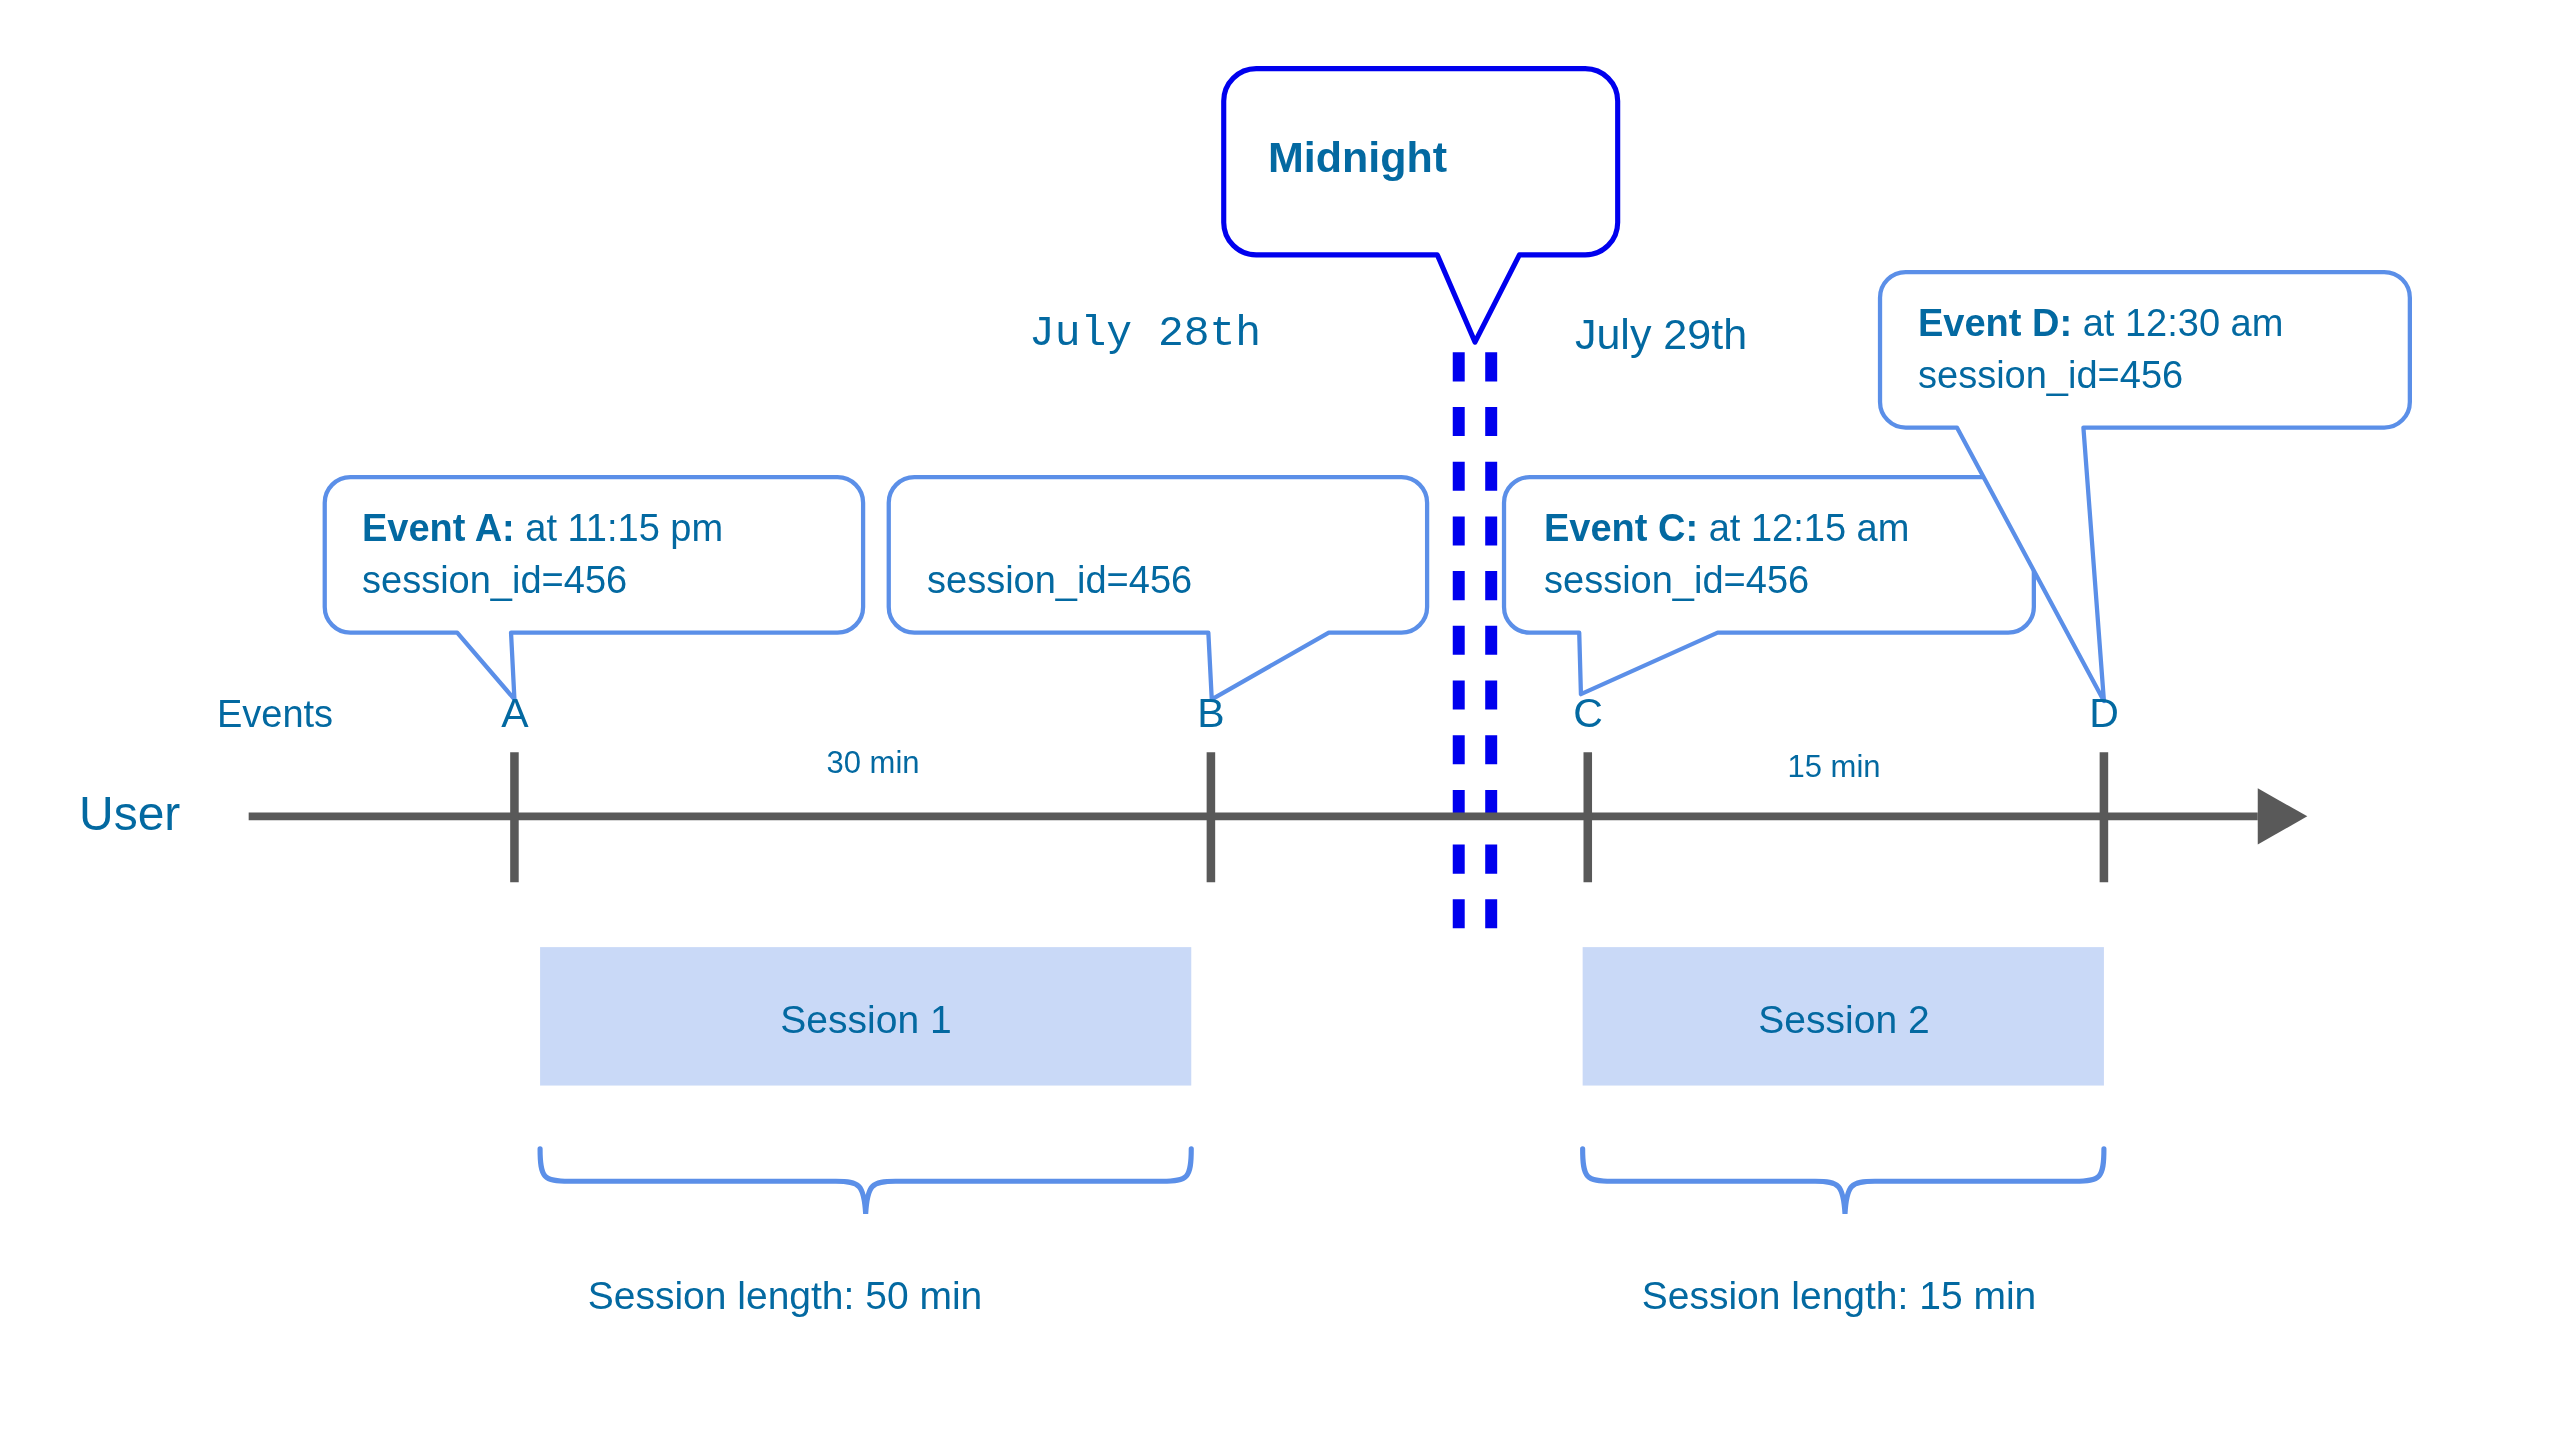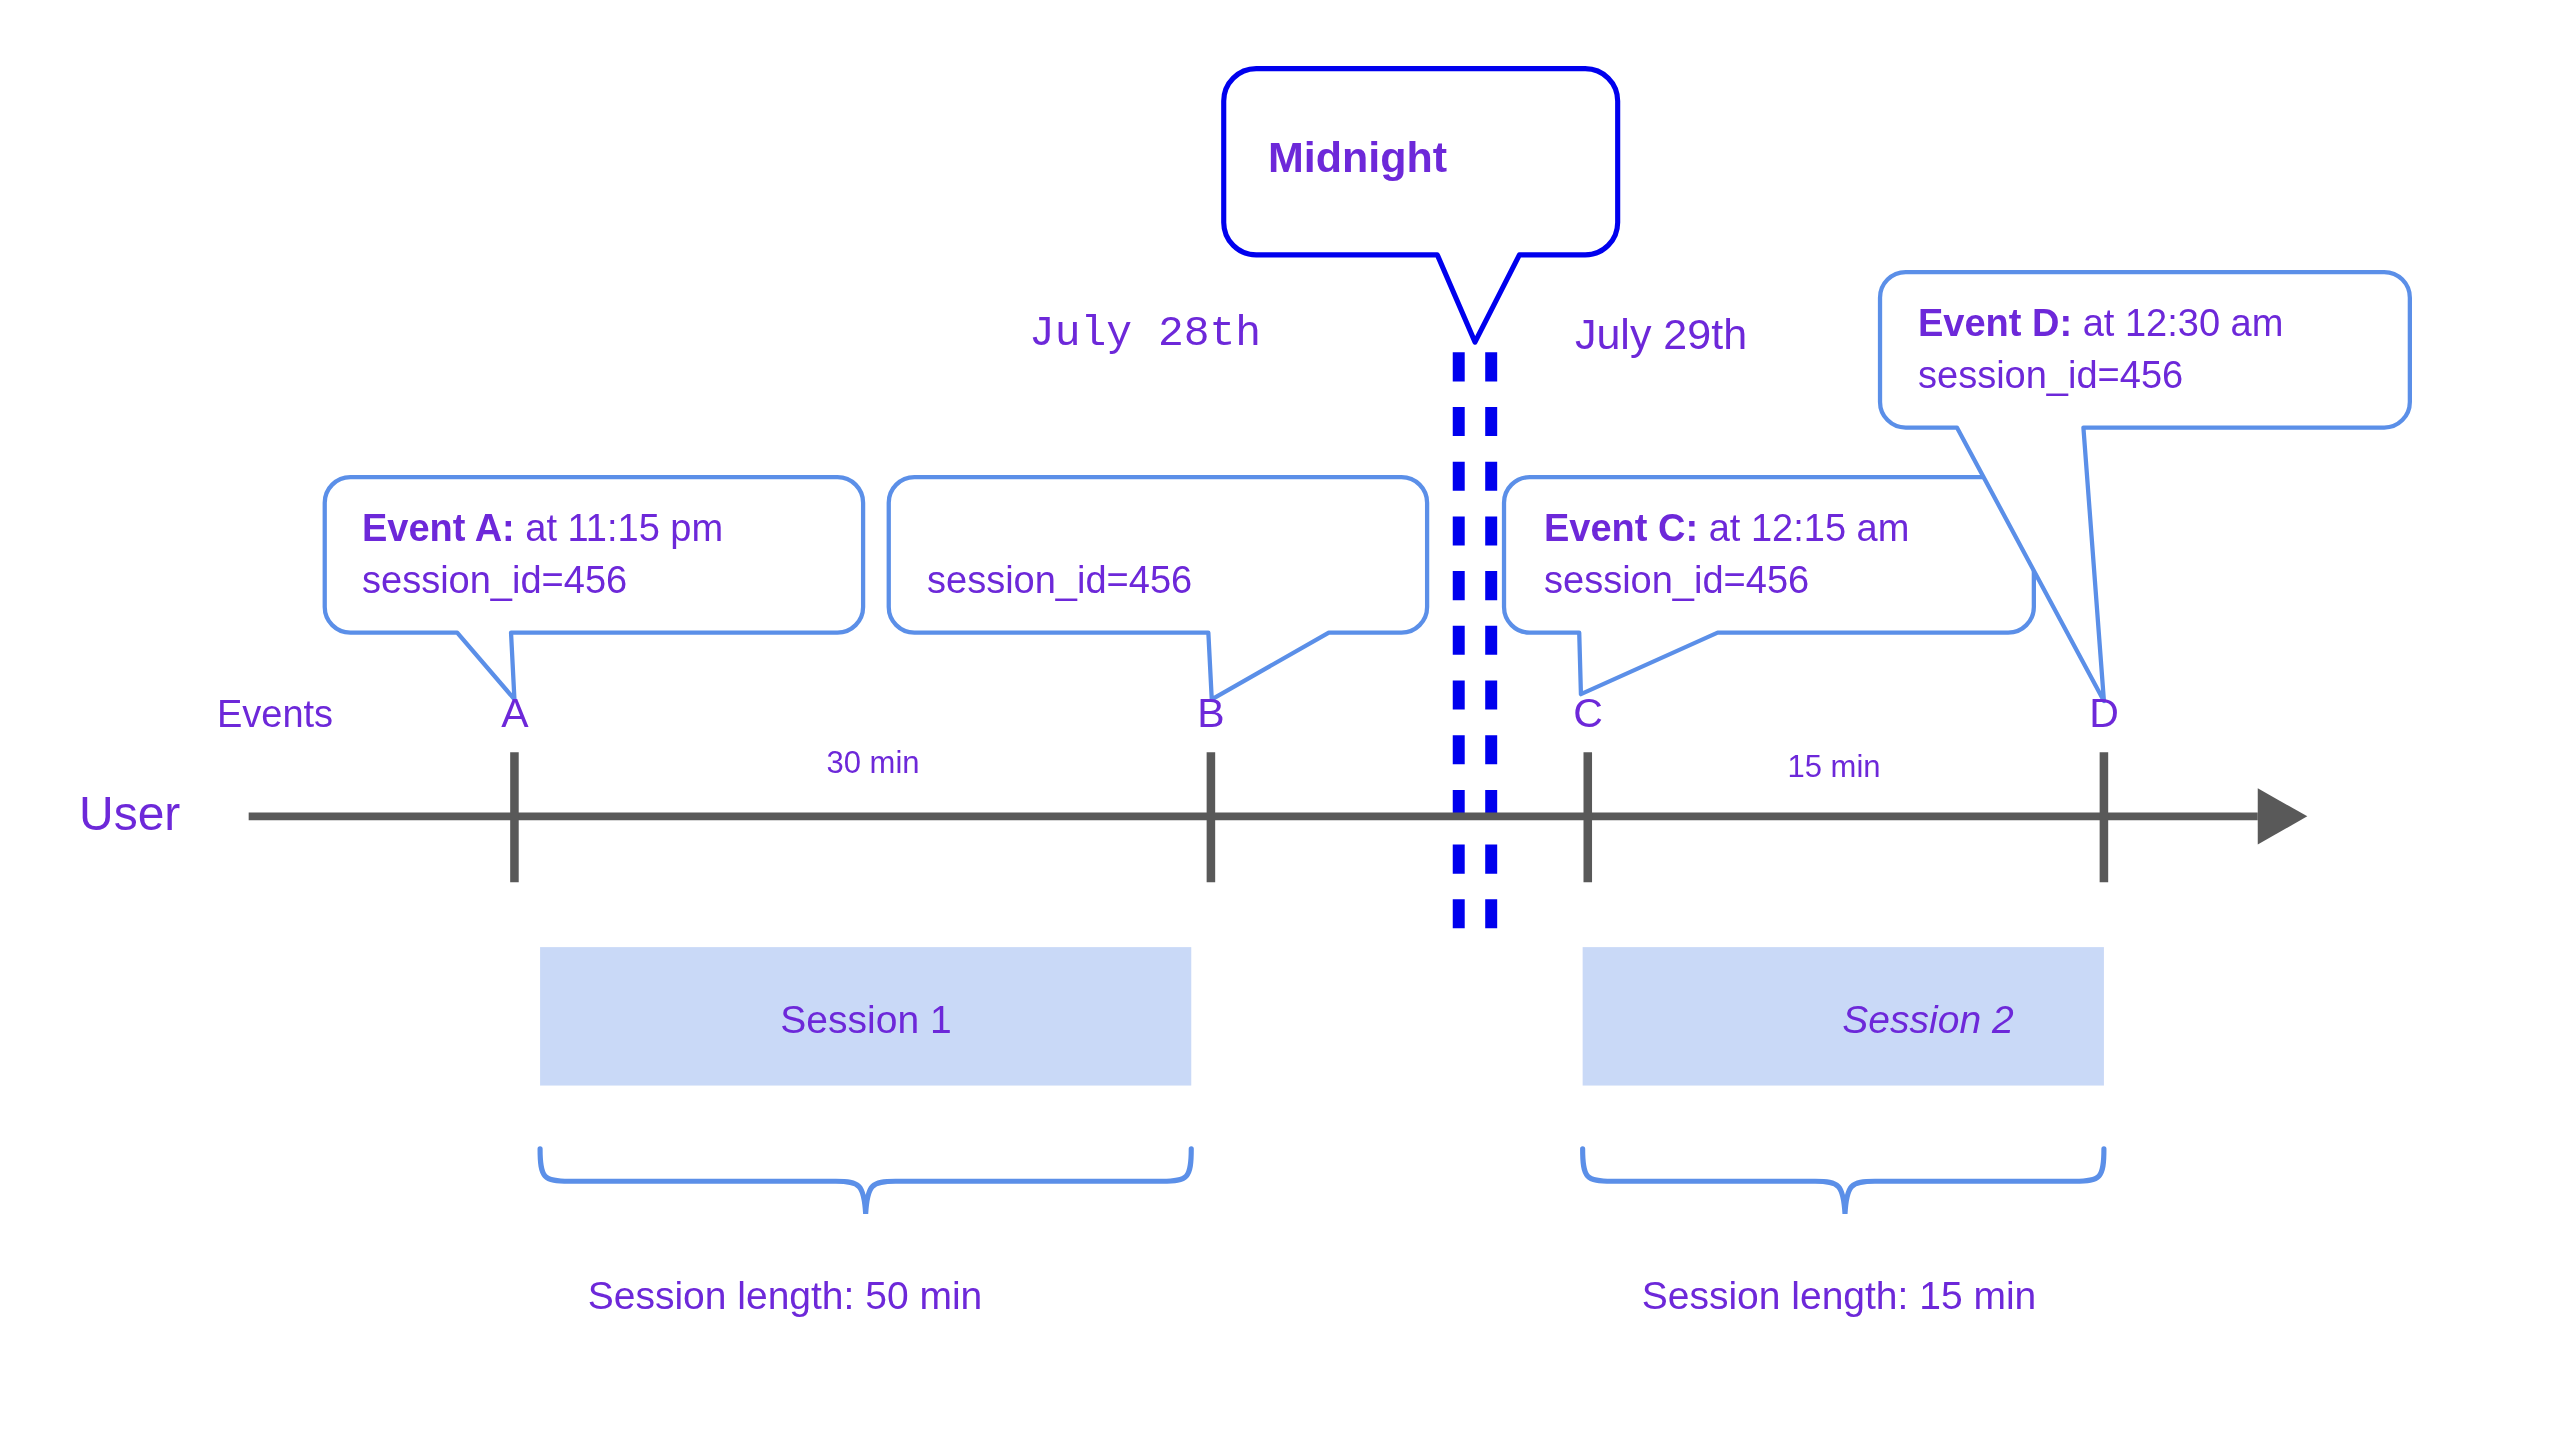--- a/index.html
+++ b/index.html
@@ -20,21 +20,21 @@
   }
   #svg-layer {
     position: absolute;
     left: 0;
     top: 0;
     width: 2550px;
     height: 1455px;
   }
   .txt {
     position: absolute;
-    color: #6d28d9;
+    color: #0369a1;
     white-space: nowrap;
     line-height: 1.18;
   }
   .callout-text {
     font-size: 38px;
   }
   .callout-text .lead {
     font-weight: bold;
   }
   .midnight-text {
@@ -213,19 +213,19 @@
 
   <div class="txt evlabel ctr" style="left:515px; top:689px;">A</div>
   <div class="txt evlabel ctr" style="left:1211px; top:689px;">B</div>
   <div class="txt evlabel ctr" style="left:1588px; top:689px;">C</div>
   <div class="txt evlabel ctr" style="left:2104px; top:689px;">D</div>
 
   <div class="txt minlabel ctr" style="left:873px; top:745px;">30 min</div>
   <div class="txt minlabel ctr" style="left:1834px; top:749px;">15 min</div>
 
   <div class="txt session-label ctr" style="left:866px; top:997px;">Session 1</div>
-  <div class="txt session-label ctr" style="left:1928px; top:997px;font-style:italic;">Session 2</div>
+  <div class="txt session-label ctr" style="left:1844px; top:997px;">Session 2</div>
 
   <div class="txt slen-label ctr" style="left:785px; top:1273px;">Session length: 50 min</div>
   <div class="txt slen-label ctr" style="left:1839px; top:1273px;">Session length: 15 min</div>
 
 </div>
 
 
 </body></html>

